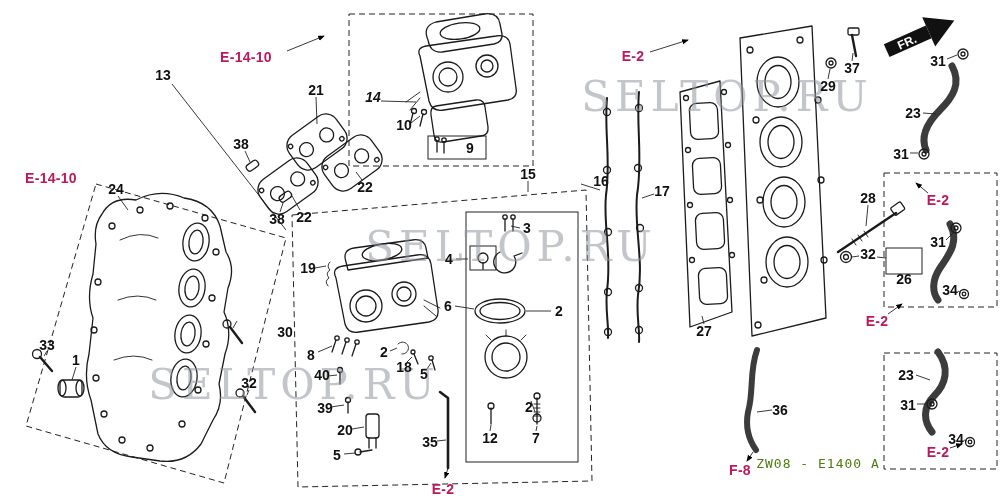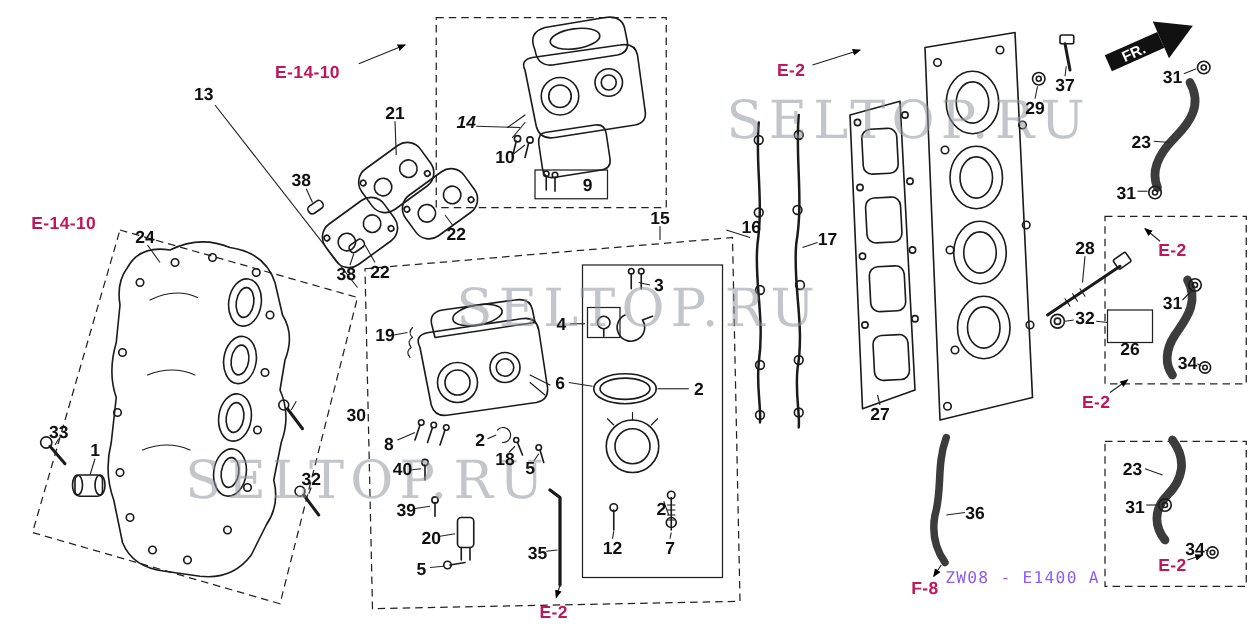--- a/index.html
+++ b/index.html
@@ -8,21 +8,21 @@
   .stage svg{position:absolute;left:0;top:0}
   .layer{position:absolute;left:0;top:0;width:100%;height:100%;pointer-events:none}
   .callout{position:absolute;transform:translate(-50%,-50%);font-weight:bold;font-size:14px;
            color:#101010;white-space:nowrap}
   .ref{position:absolute;transform:translate(-50%,-50%);font-weight:bold;font-size:14px;
        letter-spacing:.3px;color:#be185d;white-space:nowrap}
   .watermark{position:absolute;transform:translate(-50%,-50%);
              font-family:"DejaVu Serif",serif;font-weight:normal;font-size:42px;
              letter-spacing:5px;color:rgba(143,149,156,.55);white-space:nowrap}
   .code{position:absolute;transform:translate(-50%,-50%);
-        font-family:"DejaVu Sans Mono",monospace;font-size:13px;letter-spacing:1px;color:#8b5cf6;
+        font-family:"DejaVu Sans Mono",monospace;font-size:13px;letter-spacing:1px;color:#4d7c0f;
         white-space:nowrap}
   
   .ln{stroke:#1b1b1b;stroke-width:1.3;fill:none;stroke-linecap:round;stroke-linejoin:round}
   .thin{stroke:#1b1b1b;stroke-width:.9;fill:none;stroke-linecap:round}
   .dash{stroke:#222;stroke-width:1;fill:none;stroke-dasharray:6 4}
   .box{stroke:#222;stroke-width:1;fill:none}
   .lead{stroke:#222;stroke-width:.9;fill:none}
   .hose{stroke:#3c3c3c;stroke-width:7;fill:none;stroke-linecap:round}
   .tube{stroke:#3c3c3c;stroke-width:6;fill:none;stroke-linecap:round}
   .blk{fill:#111;stroke:none}

